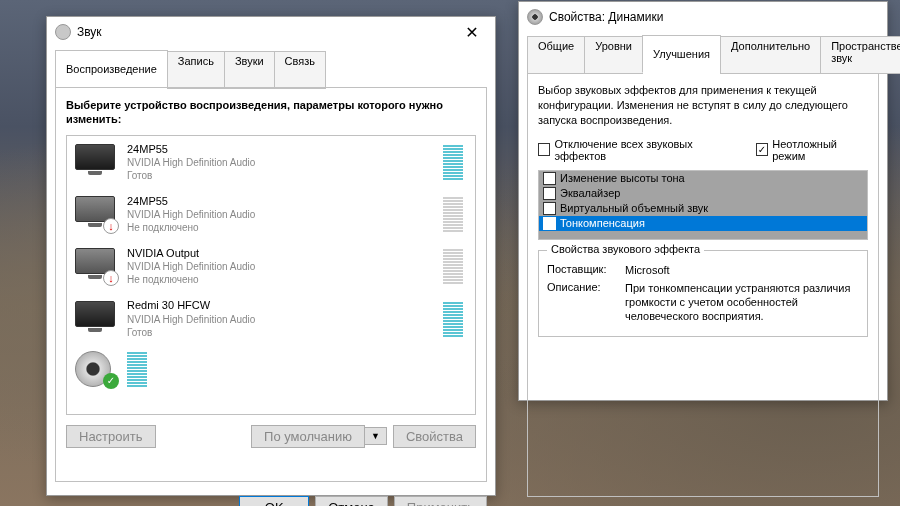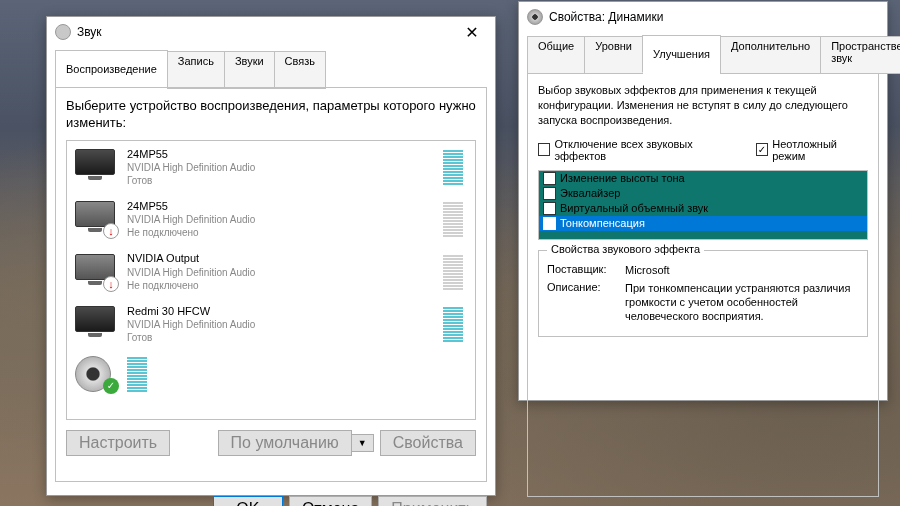--- a/index.html
+++ b/index.html
@@ -10,55 +10,55 @@
 .win2 { left: 518px; top: 1px; width: 370px; height: 400px; }
 .titlebar { display: flex; align-items: center; padding: 6px 8px; height: 30px; }
 .titlebar .ticon { width: 16px; height: 16px; margin-right: 6px; background:#c8c8c8;border-radius:50%;border:1px solid #999;}
 .titlebar .ttext { font-size: 12px; flex:1;}
 .closebtn { font-size: 16px; width: 30px; text-align: center; cursor: default; font-weight:300;}
 .tabs { display: flex; padding: 0 8px; border-bottom: none; margin-top: 2px;}
 .tab { padding: 12px 10px; border: 1px solid #c0c0c0; border-bottom: 1px solid #fff; background: #fff; margin-right: -1px; font-size: 11px; position:relative; top:1px;}
 .tab.inactive { border-bottom: 1px solid #c0c0c0; background: #f4f4f4; top:2px; padding-top:3px; padding-bottom:3px;}
 .content { border: 1px solid #c0c0c0; margin: 0 8px 8px 8px; padding: 10px; }
 .win1 .content{height:395px;position:relative;}
-.instruct { font-size: 13px; margin-bottom: 8px; line-height:1.3;}
+.instruct { font-size: 11px; margin-bottom: 8px; line-height:1.3;font-weight:bold;}
 .devlist { border: 1px solid #c0c0c0; height: 280px; overflow-y: scroll; background:#fff;}
 .devitem { display: flex; padding: 6px 8px; align-items: center; gap: 10px; }
 .devicon { width: 42px; height: 36px; position: relative; flex-shrink:0;}
 .monitor { width: 40px; height: 26px; background: linear-gradient(#4a4a4a,#1a1a1a); border: 1px solid #333; border-radius: 2px; position:relative;}
 .monitor.off{background:linear-gradient(#888,#555);}
 .monitor::after{content:'';position:absolute;bottom:-6px;left:50%;transform:translateX(-50%);width:14px;height:4px;background:#666;border-radius:0 0 2px 2px;}
 .speaker{width:36px;height:36px;border-radius:50%;background:radial-gradient(circle,#333 25%,#ddd 30%,#999 100%);border:1px solid #888;}
 .badge{position:absolute;bottom:-2px;right:-2px;width:16px;height:16px;border-radius:50%;display:flex;align-items:center;justify-content:center;font-size:10px;color:#fff;}
 .badge.red{background:#fff;border:1px solid #999;}
 .badge.red::after{content:'↓';color:#d00;font-weight:bold;font-size:11px;}
 .badge.green{background:#3ba93b;}
 .badge.green::after{content:'✓';font-size:10px;}
 .devinfo { flex: 1; line-height:1.3;}
 .devname { font-size: 11px; color: #000; }
 .devdriver { font-size: 10px; color: #888; }
 .devstatus { font-size: 10px; color: #888; }
 .levelbar { width: 20px; height: 36px; display:flex;flex-direction:column;justify-content:flex-end;gap:1px;margin-right:4px;}
 .levelbar span{height:2px;background:#5bc5d4;}
 .levelbar.off span{background:#d0d0d0;}
 .btnrow { display: flex; gap: 6px; margin-top: 10px; }
-.btn { padding: 3px 12px; border: 1px solid #adadad; background: #e1e1e1; font-size: 16px; min-width:70px;text-align:center;}
+.btn { padding: 3px 12px; border: 1px solid #adadad; background: #e1e1e1; font-size: 13px; min-width:70px;text-align:center;}
 .btn.disabled{color:#888;}
 .btn.default{border:1px solid #0078d7;}
 .spacer{flex:1;}
 .dropdown{display:flex;align-items:center;}
 .dropdown .arrow{padding:3px 6px;border:1px solid #adadad;border-left:none;background:#e1e1e1;font-size:9px;}
 .footer { display: flex; justify-content: flex-end; gap: 6px; padding: 6px 8px 10px; }
 
 .win2 .content{height:425px;}
 .desc{font-size:11px;line-height:1.35;margin-bottom:10px;}
 .optrow{display:flex;gap:18px;margin-bottom:8px;}
 .chk{display:flex;align-items:center;gap:4px;font-size:11px;}
 .chkbox{width:13px;height:13px;border:1px solid #333;display:flex;align-items:center;justify-content:center;font-size:10px;background:#fff;}
-.efflist{border:1px solid #c0c0c0;height:70px;overflow-y:scroll;background:#0f766e;}
+.efflist{border:1px solid #c0c0c0;height:70px;overflow-y:scroll;background:#a3a3a3;}
 .effitem{display:flex;align-items:center;gap:4px;padding:1px 4px;font-size:11px;}
 .effitem.selected{background:#0078d7;color:#fff;}
 .effitem.selected .chkbox{border-color:#fff;}
 .group{border:1px solid #c0c0c0;margin-top:10px;padding:8px;position:relative;font-size:11px;}
 .group .legend{position:absolute;top:-8px;left:8px;background:#fff;padding:0 4px;font-size:11px;}
 .proprow{display:flex;margin:4px 0;gap:8px;justify-content:center;}
 .proplabel{width:70px;}
 .propval{flex:1;line-height:1.3;}
 ::-webkit-scrollbar{width:16px;}
 ::-webkit-scrollbar-track{background:#f0f0f0;border-left:1px solid #ddd;}

